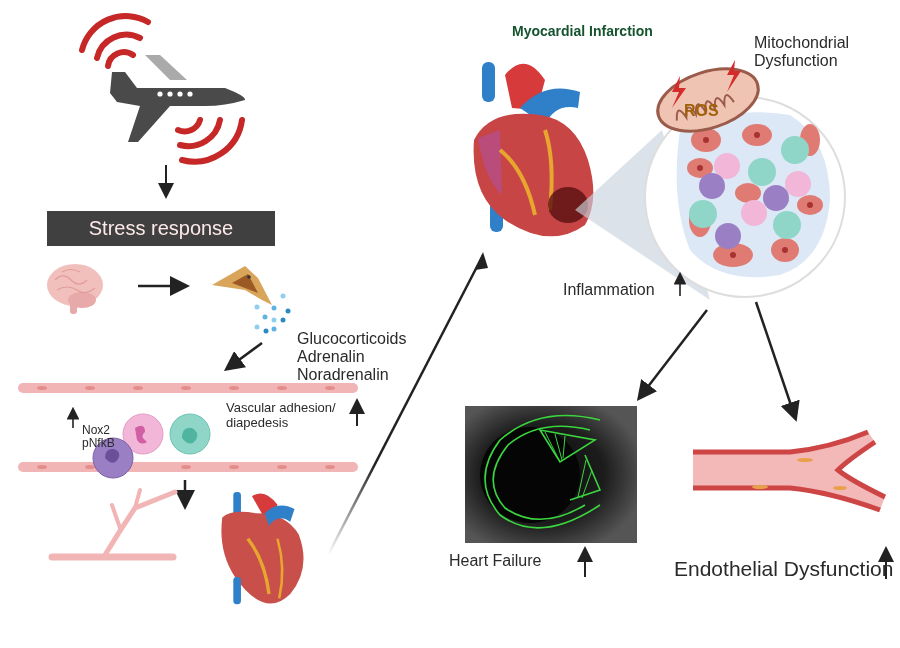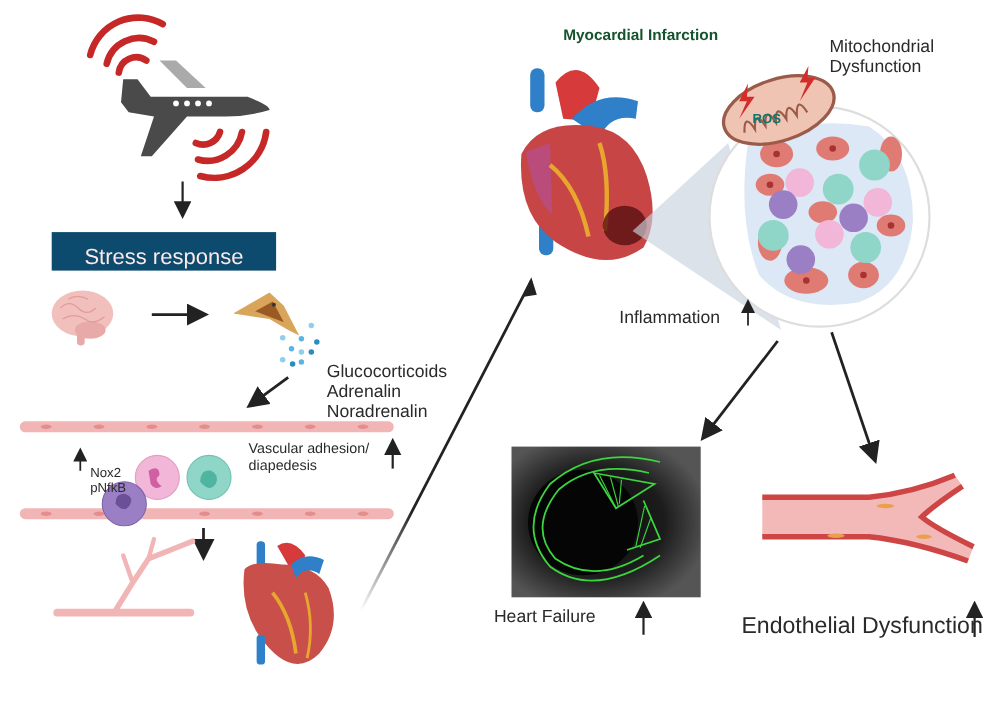--- a/index.html
+++ b/index.html
@@ -1,19 +1,19 @@
 <!DOCTYPE html>
 <html><head>
 <meta charset="utf-8">
 <style>
   html,body{margin:0;padding:0;background:#fff;}
   body{width:900px;height:648px;position:relative;overflow:hidden;font-family:"Liberation Sans",sans-serif;color:#222;}
   svg#art{position:absolute;left:0;top:0;width:900px;height:648px;}
   .lbl{position:absolute;font-family:"Liberation Sans",sans-serif;color:#2a2a2a;white-space:nowrap;line-height:1.12;}
-  .stress-box{position:absolute;left:47px;top:211px;width:204px;height:35px;background:#0c4a6e;color:#fde9e9;font-size:20px;display:flex;align-items:flex-end;justify-content:center;}
+  .stress-box{position:absolute;left:47px;top:211px;width:228px;height:35px;background:#404040;color:#fde9e9;font-size:20px;display:flex;align-items:center;justify-content:center;}
   .title{font-weight:bold;font-size:14px;color:#14532d;}
 </style>
 </head>
 <body>
 
 <svg id="art" viewBox="0 0 900 648">
   <defs>
     <marker id="ah" markerWidth="8" markerHeight="8" refX="6" refY="4" orient="auto" markerUnits="strokeWidth">
       <path d="M0,0 L8,4 L0,8 z" fill="#222"></path>
     </marker>
@@ -267,19 +267,19 @@
 <div class="lbl" style="left:40px;top:570px;font-size:16px;text-align:center;">
 </div>
 
 <div class="lbl title" style="left:512px;top:24px;">Myocardial Infarction</div>
 
 <div class="lbl" style="left:754px;top:34px;font-size:16px;">
   <div>Mitochondrial</div>
   <div>Dysfunction</div>
 </div>
 
-<div class="lbl" style="left:684px;top:102px;font-size:12px;font-weight:bold;color:#0f766e;">ROS</div>
+<div class="lbl" style="left:684px;top:102px;font-size:16px;font-weight:bold;color:#a16207;">ROS</div>
 
 <div class="lbl" style="left:563px;top:281px;font-size:16px;">Inflammation</div>
 
 <div class="lbl" style="left:449px;top:552px;font-size:16px;">Heart Failure</div>
 
 <div class="lbl" style="left:674px;top:557px;font-size:21px;">Endothelial Dysfunction</div>
 
 </body></html>

